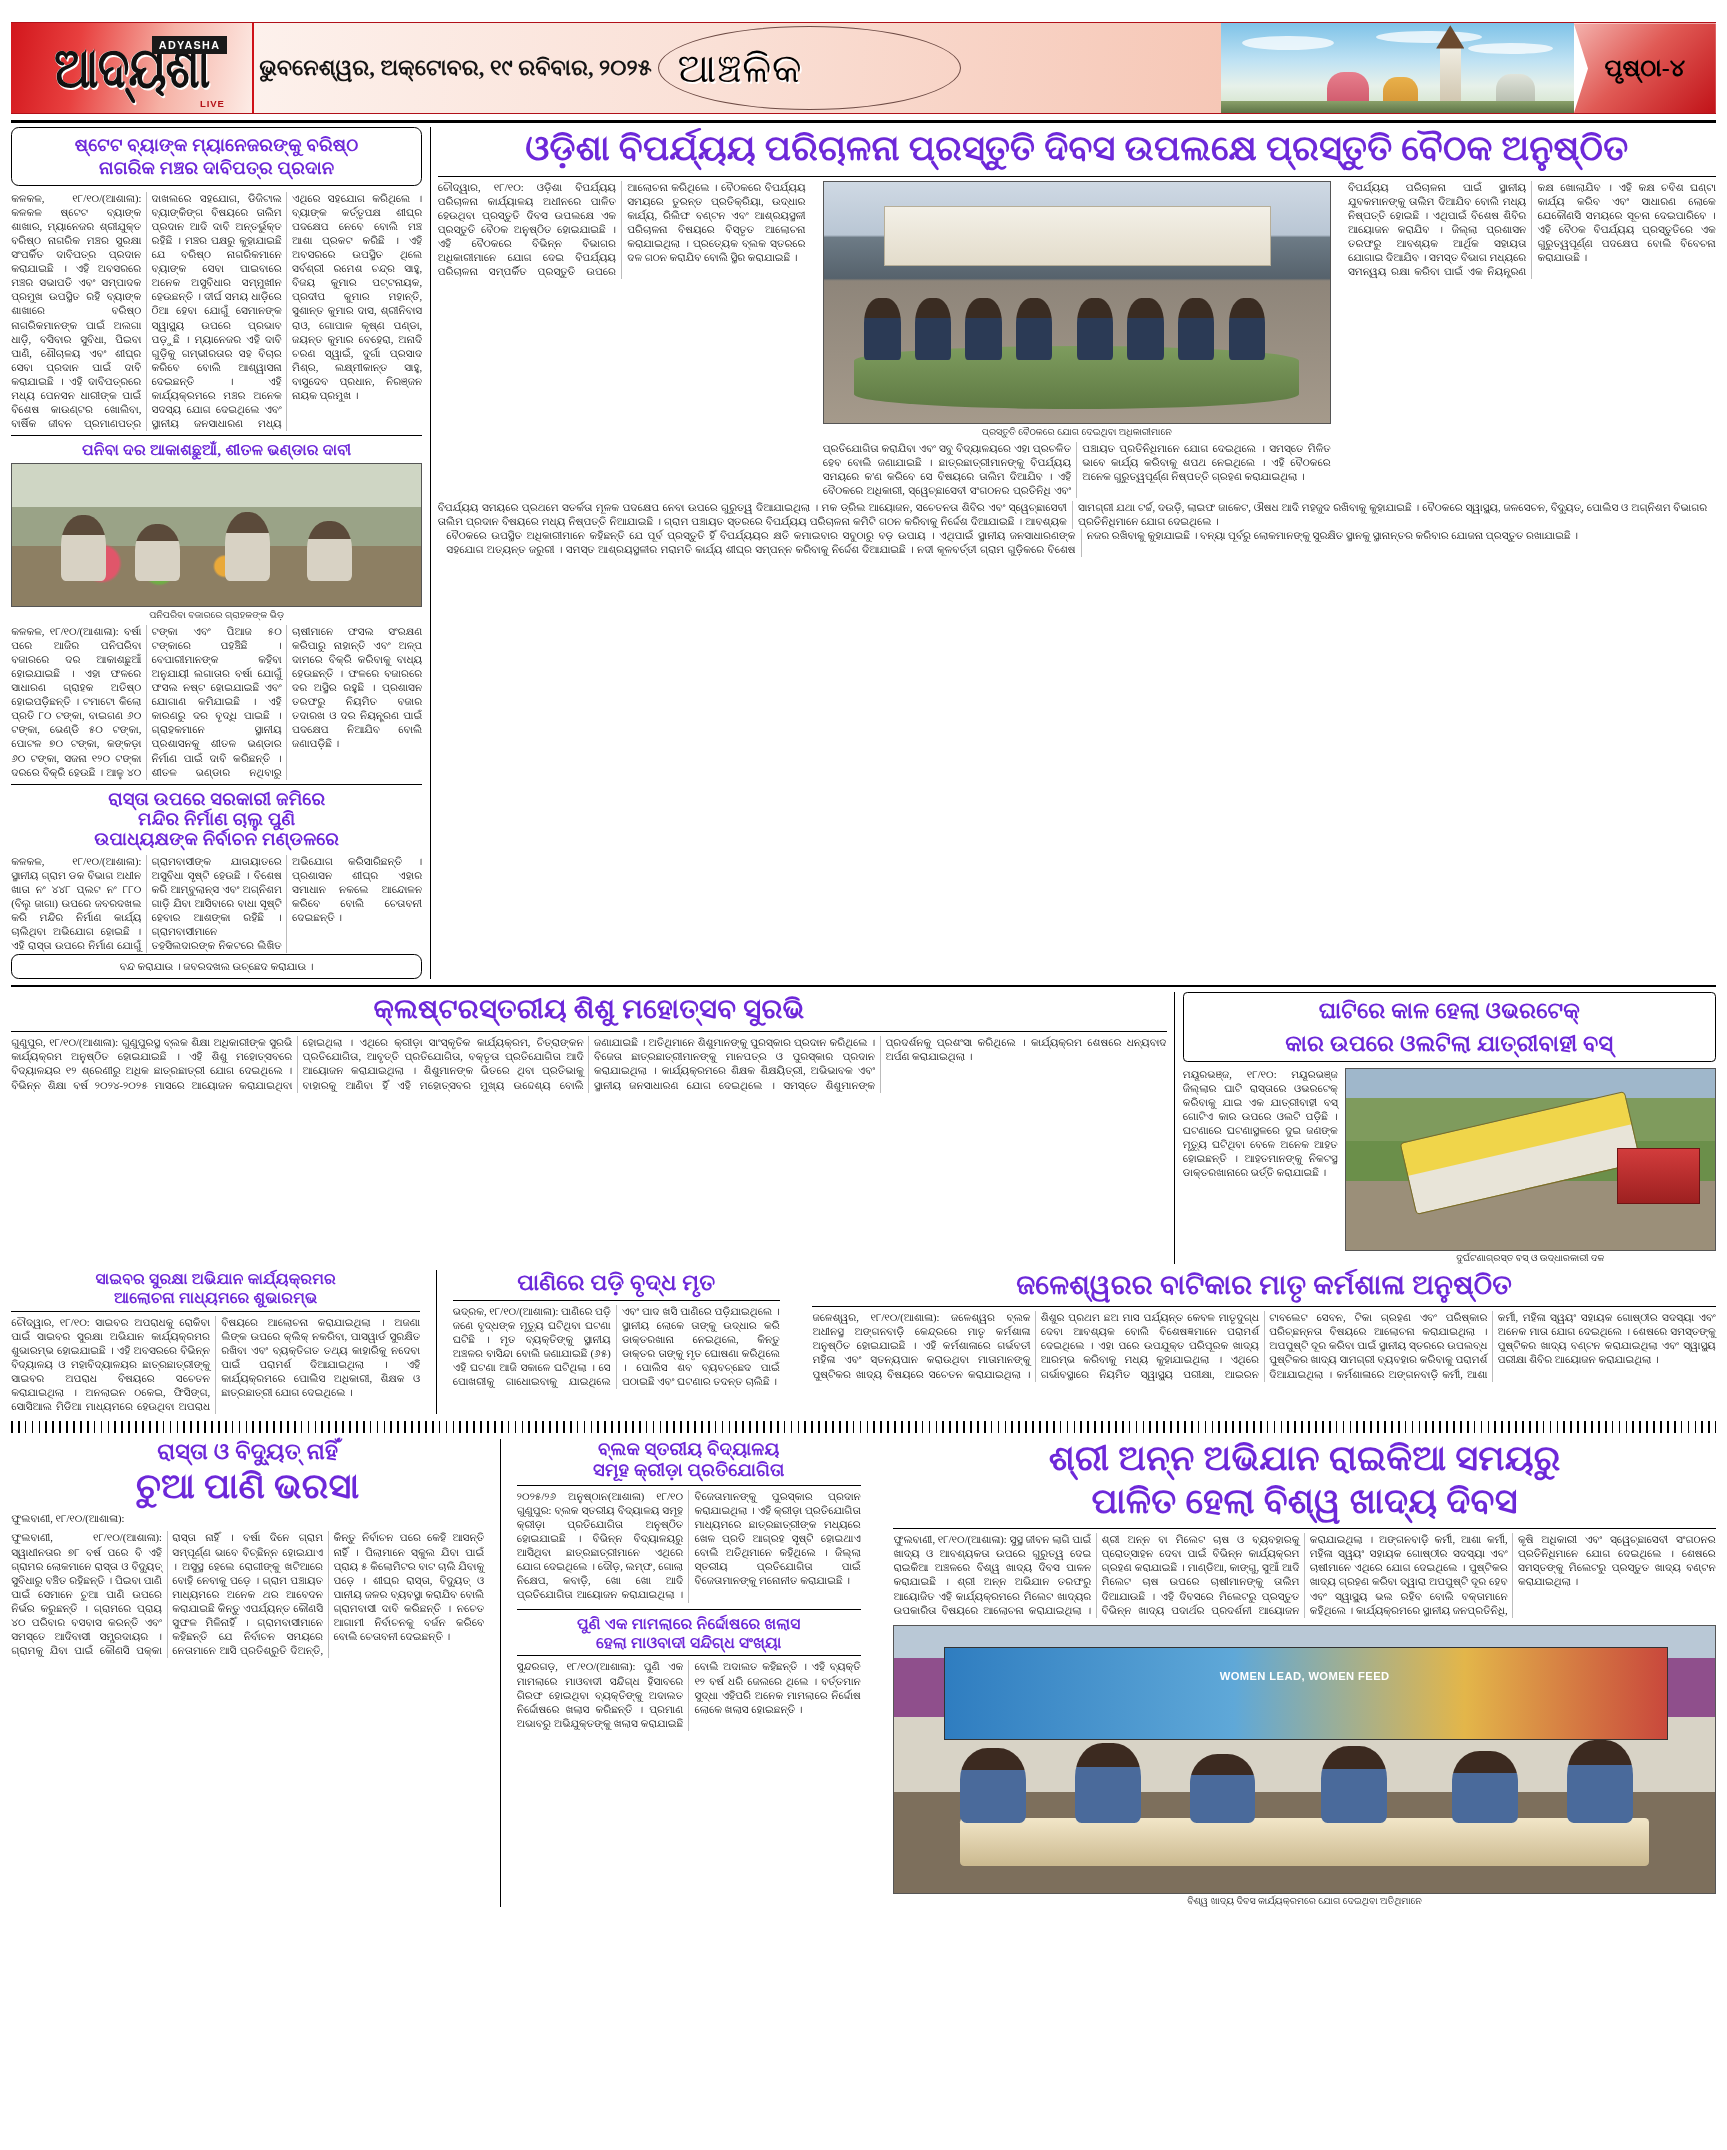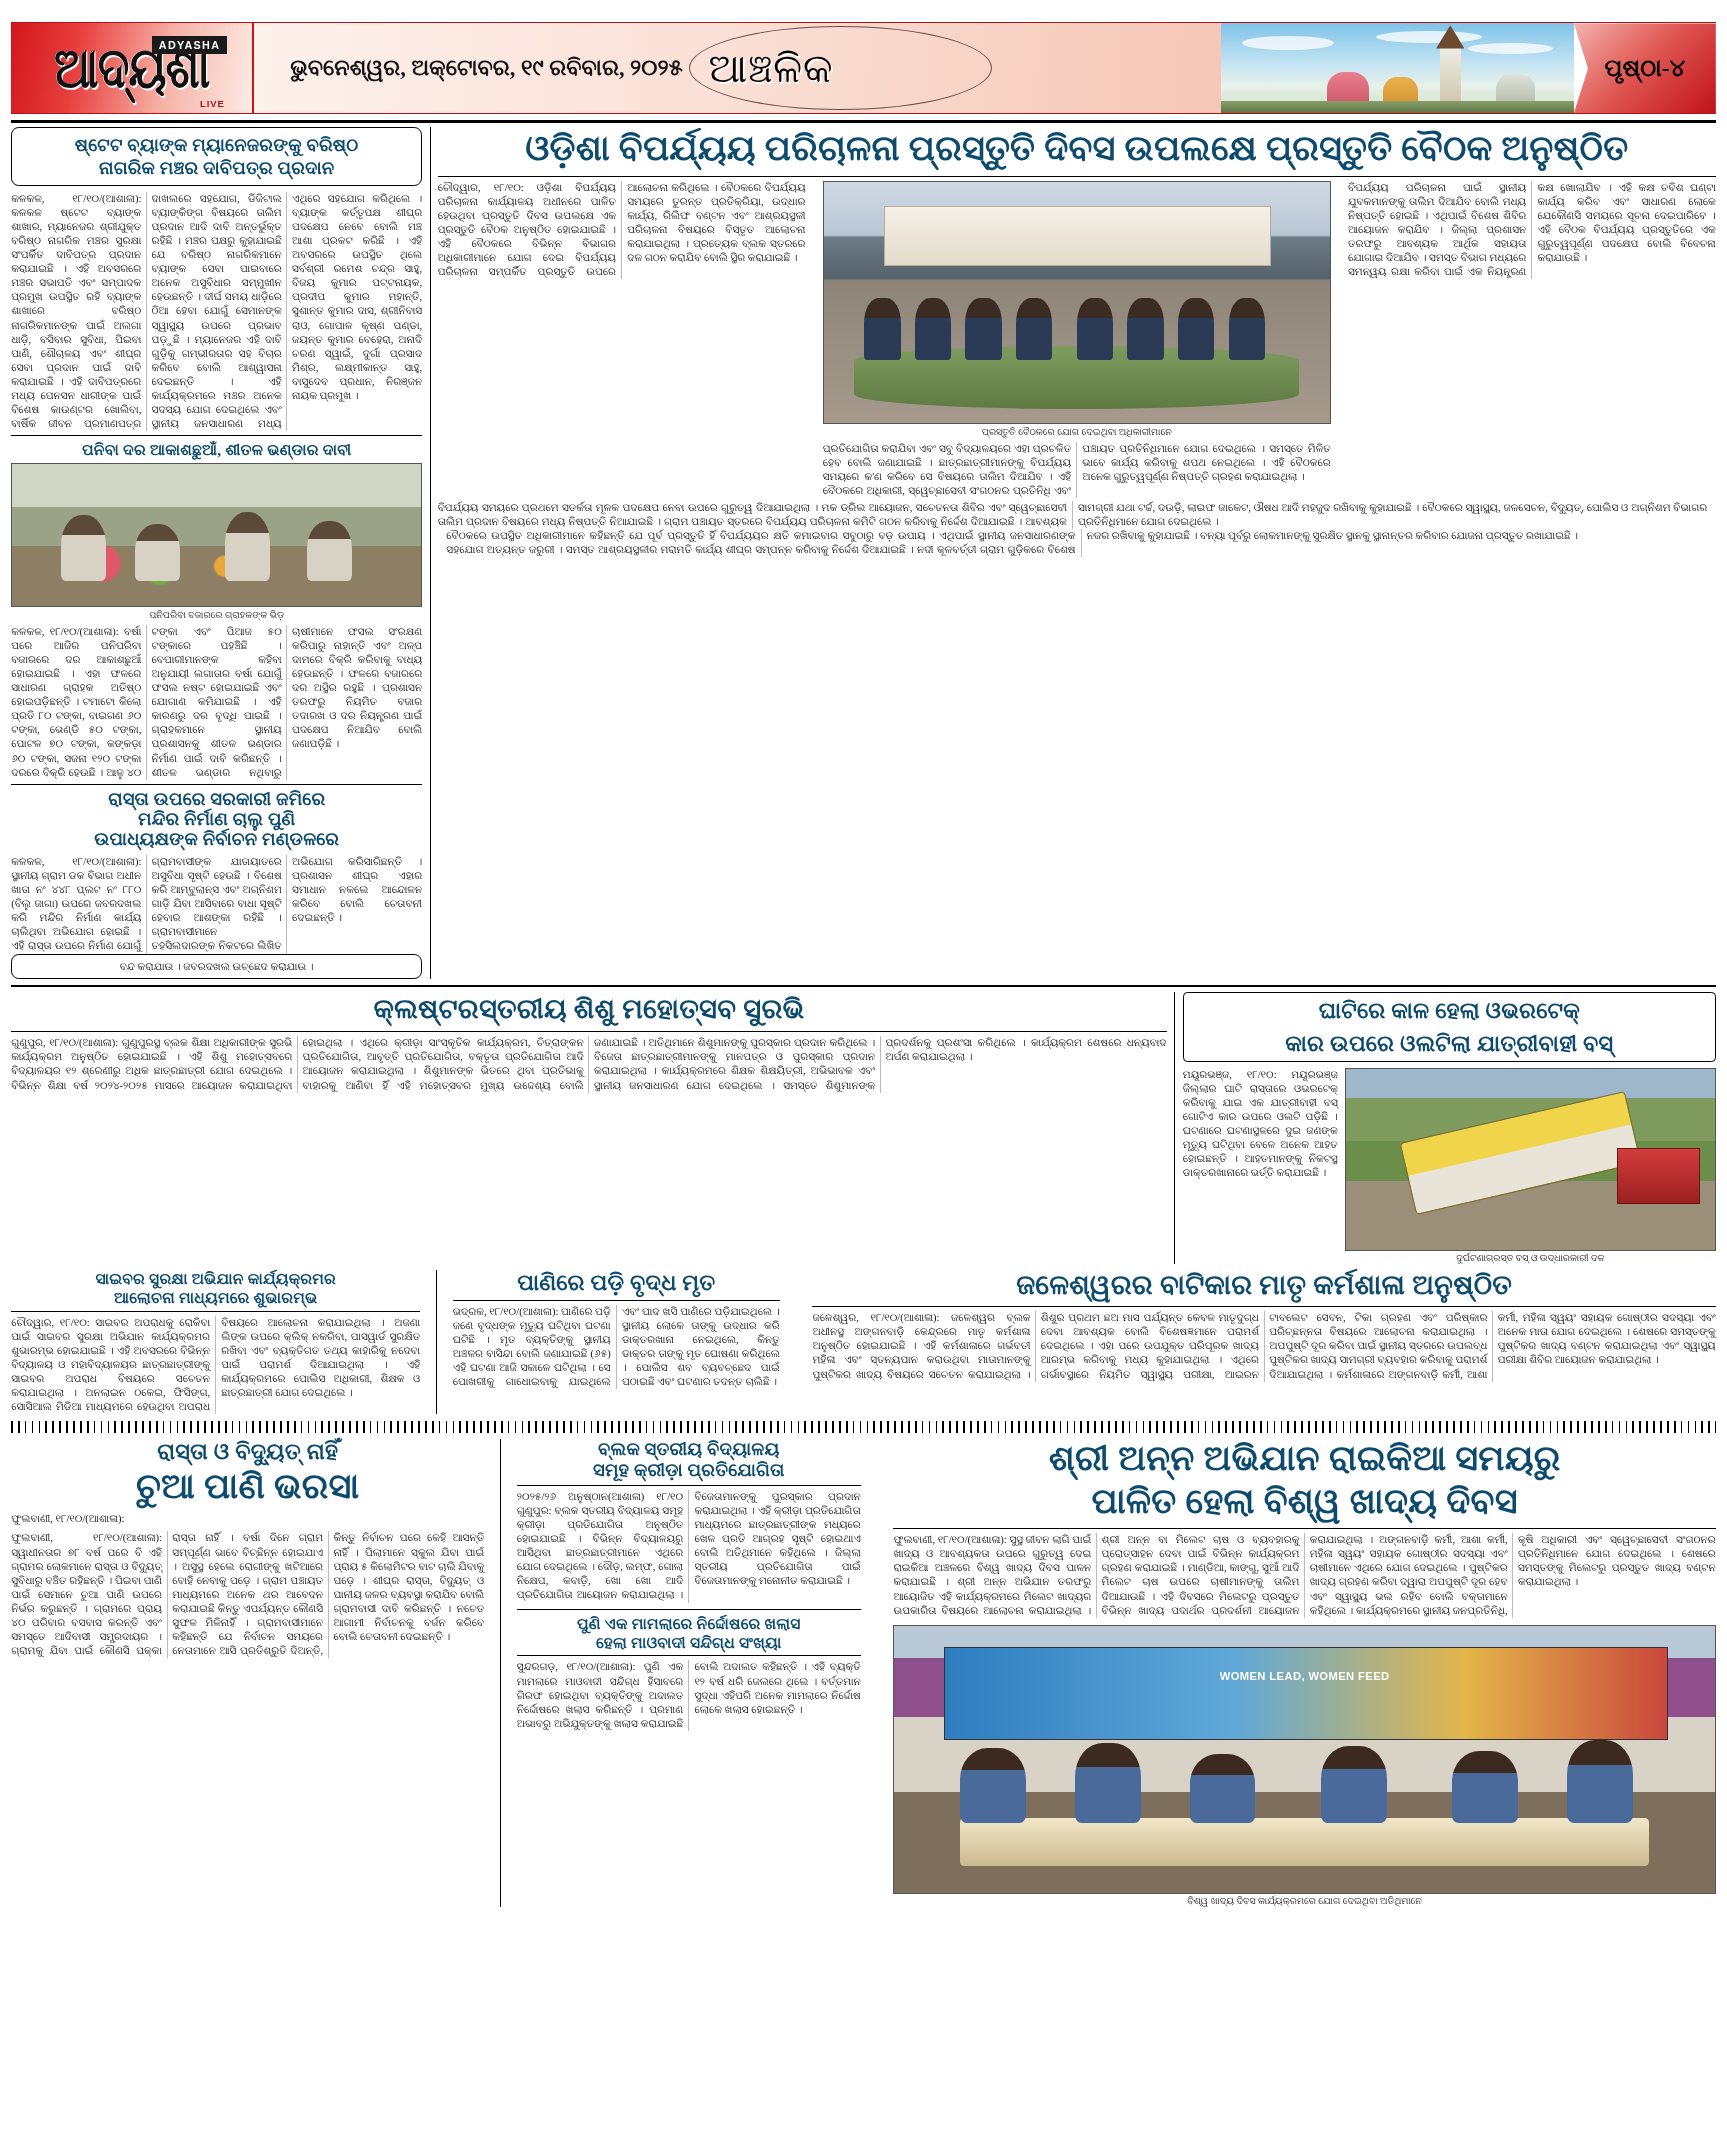--- a/index.html
+++ b/index.html
@@ -41,21 +41,21 @@
     font-size:10.8px; letter-spacing:1.3px; padding:2.6px 6.9px; font-weight:bold;
   }
   .mh-logo .brandsub{
     position:absolute; bottom:4.3px; right:27.5px;
     color:#b4121a; font-family:"Liberation Sans",sans-serif;
     font-size:9.5px; letter-spacing:0.9px; font-weight:bold;
   }
   .mh-mid{
     flex:1 1 auto; position:relative;
     background:linear-gradient(95deg,#fdf1ec 0%,#fae0d6 48%,#f6c7b6 100%);
-    display:flex; align-items:center; padding-left:36px; overflow:hidden;
+    display:flex; align-items:center; padding-left:5px; overflow:hidden;
   }
   .mh-date{
     font-size:22.4px; font-weight:bold; color:#141414; white-space:nowrap;
     font-family:"Liberation Serif",serif;
   }
   .mh-section-wrap{
     position:relative; margin-left:26px; display:flex; align-items:center;
   }
   .mh-section-oval{
     position:absolute; left:-20px; top:50%; transform:translateY(-50%);
@@ -83,21 +83,21 @@
   .rule-thick{height:2.6px;background:#000;margin:6px 0 4.3px;}
   .rule-thin{height:0.9px;background:#000;margin:4.3px 0;}
   .rule-dash{
     height:11.2px; margin:6.9px 0 6px;
     background-image:repeating-linear-gradient(90deg,#000 0 1.7px,transparent 1.7px 6.9px);
   }
   .vrule{width:0.9px;background:#000;align-self:stretch;margin:0 7.7px;}
 
   .hl{
     font-weight:bold; text-align:center; line-height:1.12;
-    color:#0c4a6e; letter-spacing:0.2px;
+    color:#6d28d9; letter-spacing:0.2px;
   }
   .hl-xl{font-size:35px;}
   .hl-lg{font-size:27.5px;}
   .hl-md{font-size:22.4px;}
   .hl-sm{font-size:18px;}
   .hl-xs{font-size:15.5px;}
 
   .body-txt{
     font-size:10.5px; line-height:1.34; text-align:justify; color:#111;
     text-justify:inter-word; hyphens:auto; word-break:break-word;

